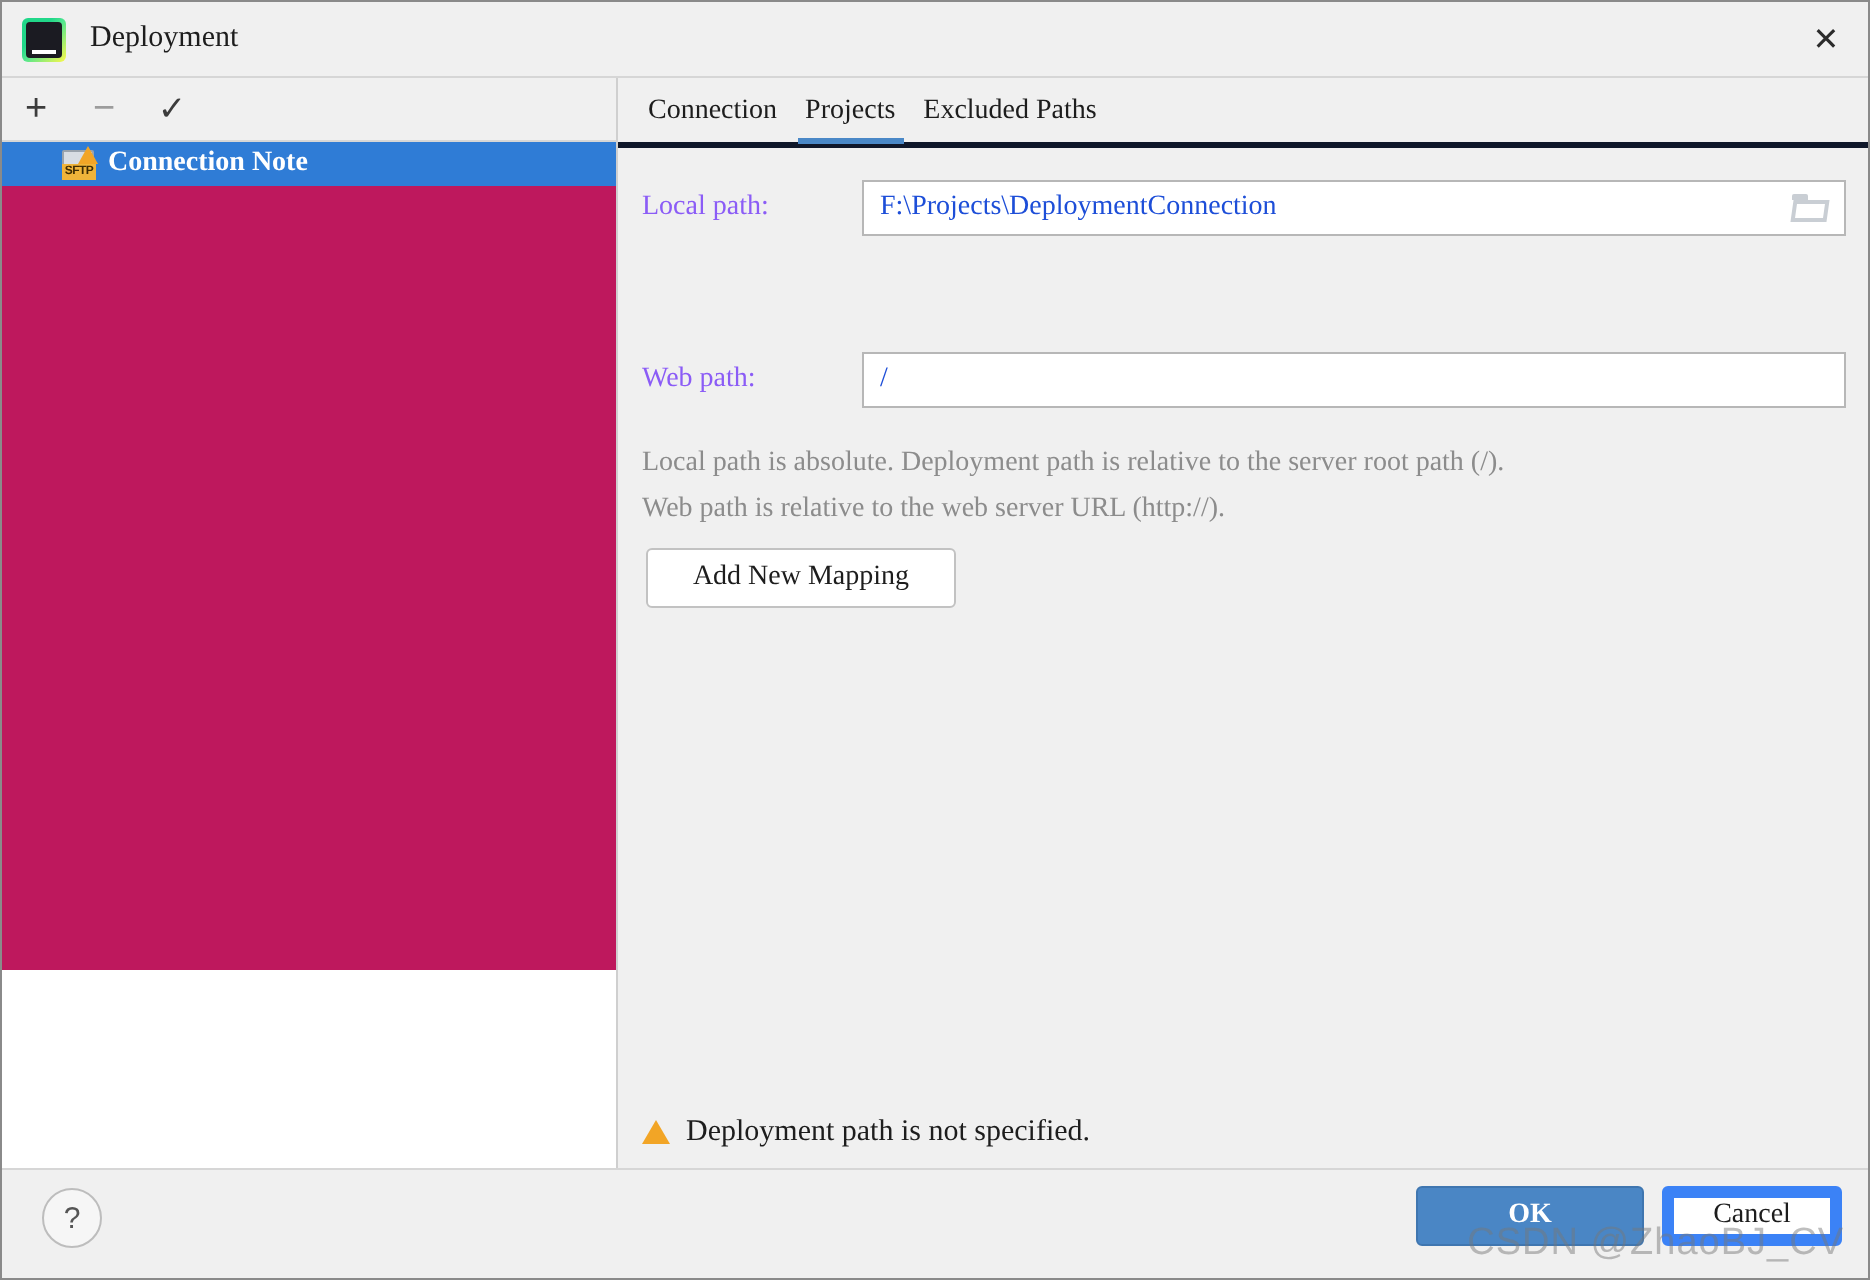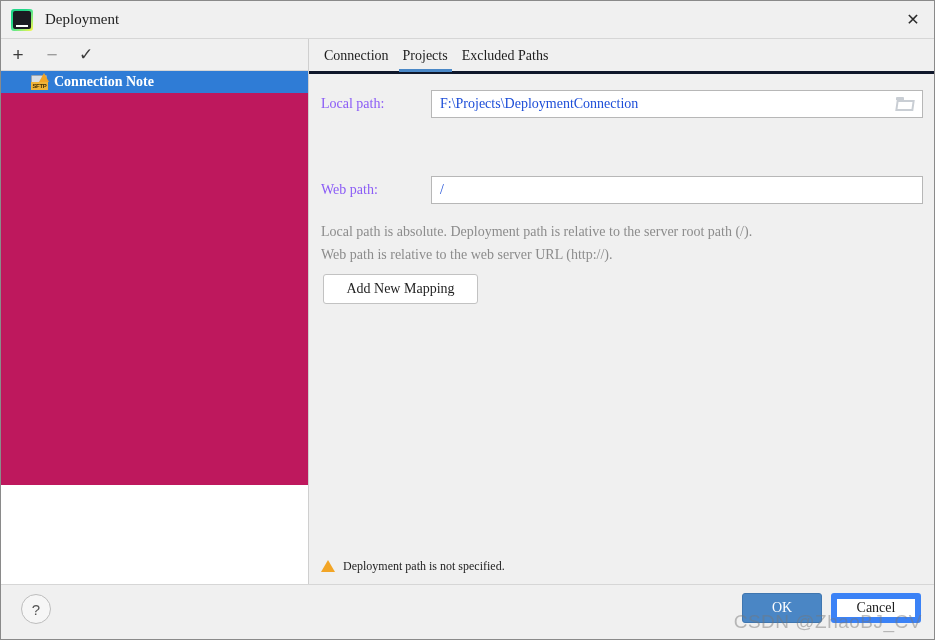--- a/index.html
+++ b/index.html
@@ -312,21 +312,21 @@
   #warn-tri {
     width: 0; height: 0;
     border-left: 7px solid transparent;
     border-right: 7px solid transparent;
     border-bottom: 12px solid #f2a526;
     margin-right: 8px;
     flex: none;
     position: relative;
   }
   #warning-text {
-    font-size: 12px;
+    font-size: 15px;
     color: #1d1d1d;
   }
 
   
   #bottom-bar {
     position: absolute;
     left: 0; bottom: 0;
     width: 935px;
     height: 55px;
     background: #f0f0f0;
@@ -344,31 +344,31 @@
     align-items: center;
     justify-content: center;
     color: #555555;
     font-size: 15px;
     font-family: "Liberation Sans", sans-serif;
     cursor: pointer;
   }
   #ok-btn {
     position: absolute;
     right: 114px; top: 8px;
-    width: 80px; height: 30px;
+    width: 114px; height: 30px;
     background: #4a86c5;
     border: 1px solid #3f76b0;
     border-radius: 3px;
     box-sizing: border-box;
     display: flex;
     align-items: center;
     justify-content: center;
     color: #ffffff;
     font-size: 14px;
-    font-weight: normal;
+    font-weight: bold;
     cursor: pointer;
   }
   #cancel-btn {
     position: absolute;
     right: 15px; top: 8px;
     width: 90px; height: 30px;
     background: #ffffff;
     border: 6px solid #3b82f6;
     border-radius: 3px;
     box-sizing: border-box;

